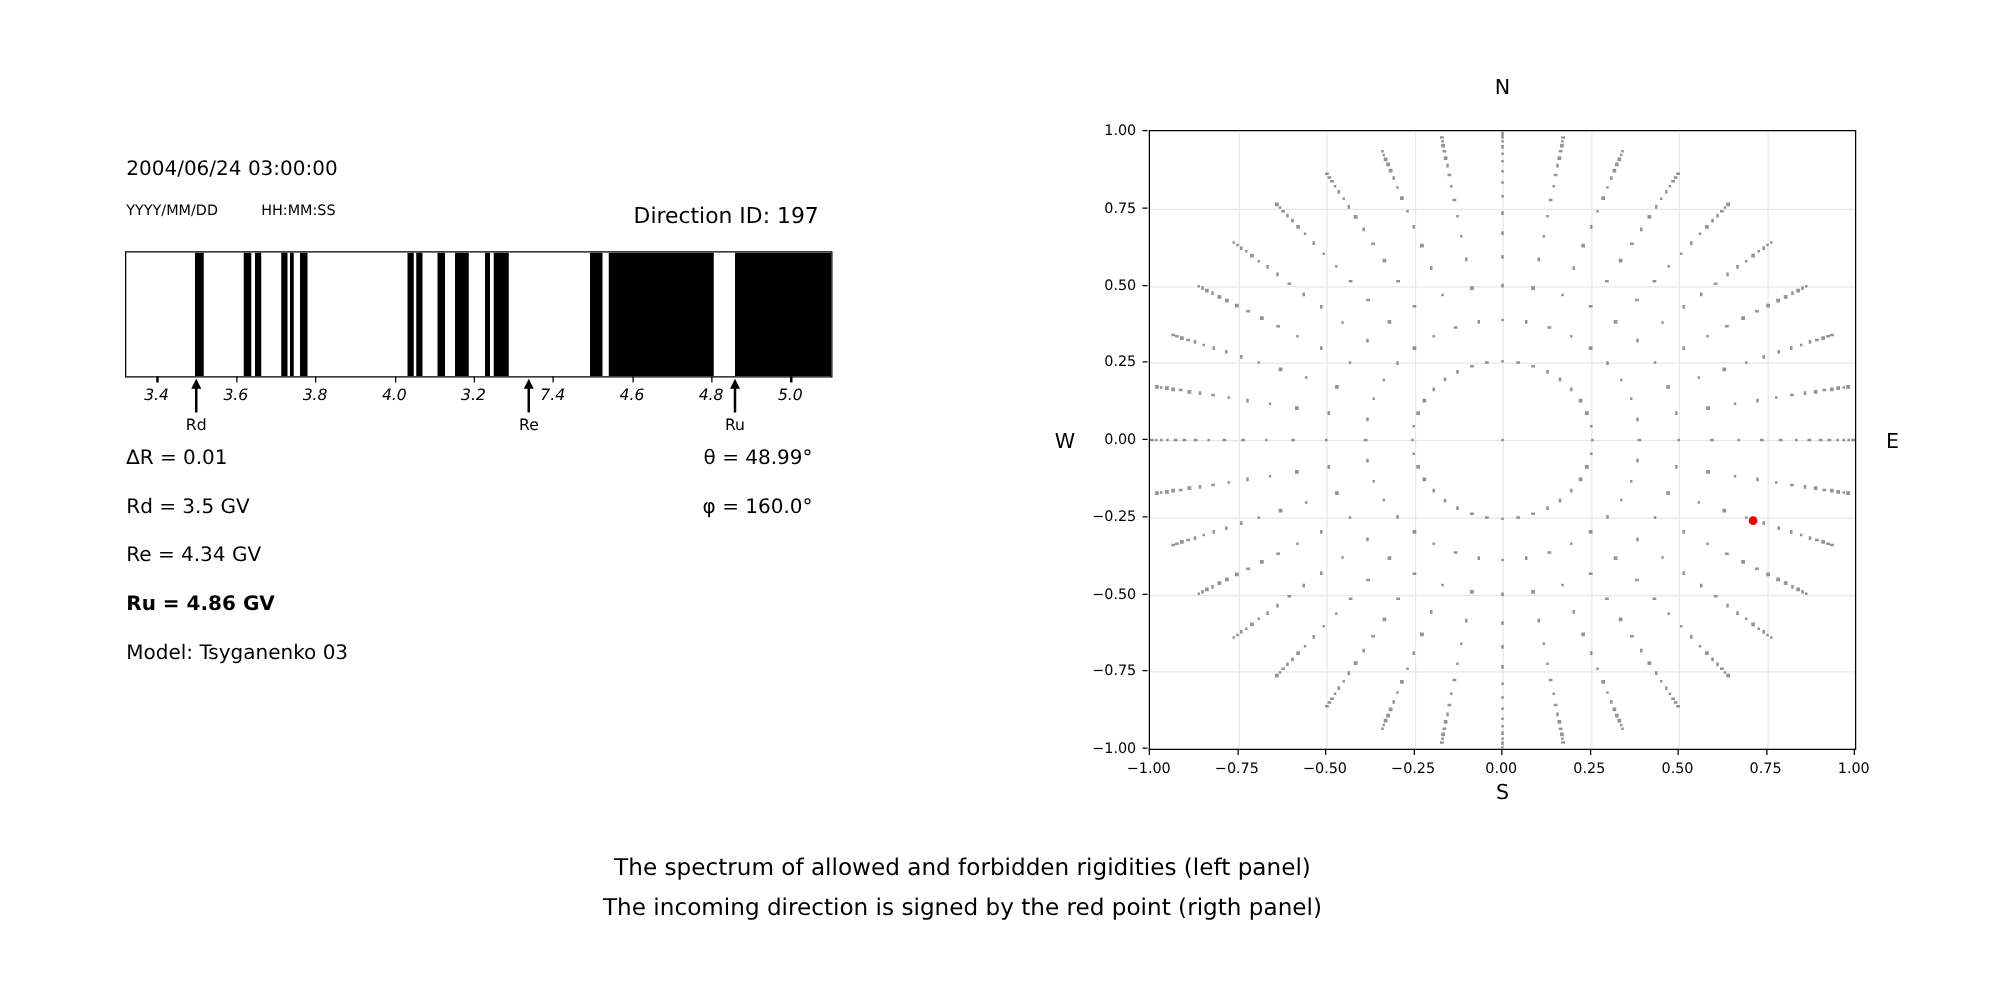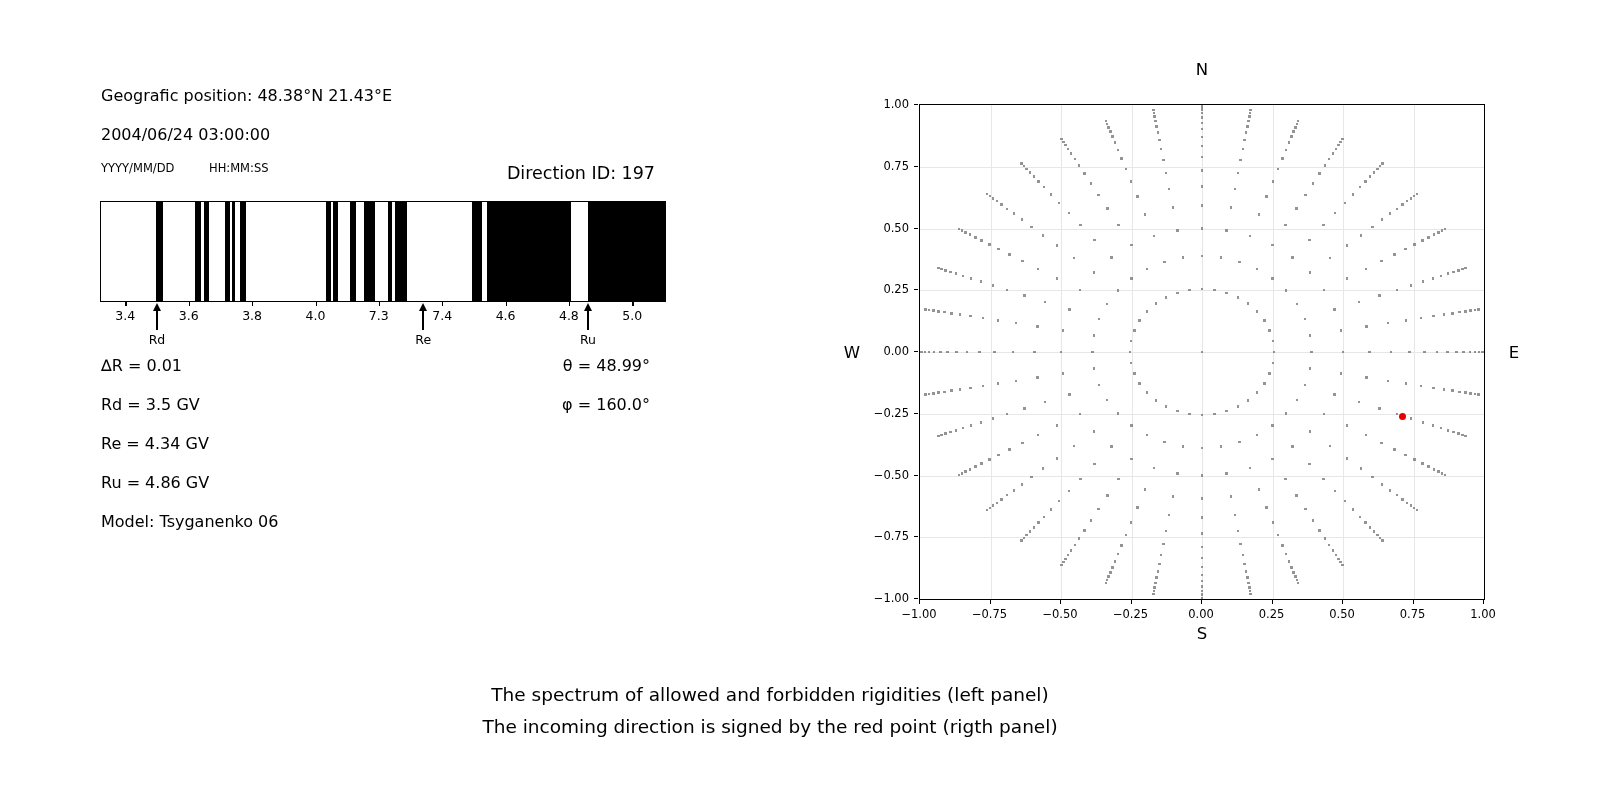--- a/index.html
+++ b/index.html
@@ -12,21 +12,21 @@
   .t18{font-size:18.5px;line-height:22px;}
   .right{text-align:right;}
   .center{text-align:center;}
 
   
   #spectrum-panel{left:100px;top:201px;width:564px;height:99px;border:1.4px solid #000;
                   background:#fff;overflow:hidden;}
   .band{position:absolute;top:0;height:100%;background:#000;}
   .spec-tick{position:absolute;top:0;width:1.3px;height:4.5px;background:#000;}
   .spec-tick-label{position:absolute;top:7px;width:40px;margin-left:-20px;text-align:center;
-                   font-size:12.5px;}
+                   font-size:12.5px;font-style:italic;}
   .marker{position:absolute;top:0;width:0;}
   .marker-head{position:absolute;left:-4.5px;top:2px;width:0;height:0;
                border-left:4.5px solid transparent;border-right:4.5px solid transparent;
                border-bottom:8px solid #000;}
   .marker-stem{position:absolute;left:-0.8px;top:9px;width:1.6px;height:20px;background:#000;}
   .marker-label{position:absolute;left:-15px;top:31px;width:30px;text-align:center;font-size:12.5px;}
 
   
   #dir-plot{left:919px;top:104px;width:564px;height:494px;border:1.2px solid #000;background:#fff;}
   #dir-dots{position:absolute;left:0;top:0;width:564px;height:494px;overflow:hidden;}
@@ -38,21 +38,20 @@
   .tick-x{position:absolute;width:1.2px;height:4.5px;background:#000;}
   .tick-y{position:absolute;width:4.5px;height:1.2px;background:#000;}
   .xlab{position:absolute;width:56px;margin-left:-28px;text-align:center;font-size:11.5px;}
   .ylab{position:absolute;width:52px;text-align:right;font-size:11.5px;}
   .compass{font-size:16.5px;}
 </style>
 </head>
 <body>
 <div id="app">
 
-  <div class="abs t16" style="left:101px;top:86px;">Geografic position: 48.38°N 21.43°E</div>
   <div class="abs t16" style="left:101px;top:125px;">2004/06/24 03:00:00</div>
   <div class="abs t11" style="left:101px;top:162px;">YYYY/MM/DD</div>
   <div class="abs t11" style="left:209px;top:162px;">HH:MM:SS</div>
   <div class="abs t17 right" style="left:400px;top:163px;width:255px;">Direction ID: 197</div>
 
   <div id="spectrum-panel" class="abs">
     <div id="spectrum-bands">
         <div class="band" style="left: 55.1px; width: 7px; background: rgb(0, 0, 0);"></div>
         <div class="band" style="left: 94.1px; width: 5.7px; background: rgb(0, 0, 0);"></div>
         <div class="band" style="left: 102.7px; width: 5.7px; background: rgb(0, 0, 0);"></div>
@@ -73,21 +72,21 @@
   <div id="spectrum-axis" class="abs" style="left:100px;top:301px;width:564px;height:50px;">
       <div class="spec-tick" style="left: 25.3px;"></div>
       <div class="spec-tick-label" style="left: 25.3px;">3.4</div>
       <div class="spec-tick" style="left: 88.7px;"></div>
       <div class="spec-tick-label" style="left: 88.7px;">3.6</div>
       <div class="spec-tick" style="left: 152.1px;"></div>
       <div class="spec-tick-label" style="left: 152.1px;">3.8</div>
       <div class="spec-tick" style="left: 215.5px;"></div>
       <div class="spec-tick-label" style="left: 215.5px;">4.0</div>
       <div class="spec-tick" style="left: 278.8px;"></div>
-      <div class="spec-tick-label" style="left: 278.8px;">7.3</div>
+      <div class="spec-tick-label" style="left: 278.8px;">3.2</div>
       <div class="spec-tick" style="left: 342.2px;"></div>
       <div class="spec-tick-label" style="left: 342.2px;">7.4</div>
       <div class="spec-tick" style="left: 405.6px;"></div>
       <div class="spec-tick-label" style="left: 405.6px;">4.6</div>
       <div class="spec-tick" style="left: 468.9px;"></div>
       <div class="spec-tick-label" style="left: 468.9px;">4.8</div>
       <div class="spec-tick" style="left: 532.3px;"></div>
       <div class="spec-tick-label" style="left: 532.3px;">5.0</div>
       <div class="marker" style="left: 57px;">
         <div class="marker-head"></div>
@@ -102,22 +101,22 @@
       <div class="marker" style="left: 488px;">
         <div class="marker-head"></div>
         <div class="marker-stem"></div>
         <div class="marker-label">Ru</div>
       </div>
     </div>
 
   <div class="abs t16" style="left:101px;top:356px;">∆R = 0.01</div>
   <div class="abs t16" style="left:101px;top:395px;">Rd = 3.5 GV</div>
   <div class="abs t16" style="left:101px;top:434px;">Re = 4.34 GV</div>
-  <div class="abs t16" style="left:101px;top:473px;">Ru = 4.86 GV</div>
-  <div class="abs t16" style="left:101px;top:512px;">Model: Tsyganenko 06</div>
+  <div class="abs t16" style="left:101px;top:473px;font-weight:bold;">Ru = 4.86 GV</div>
+  <div class="abs t16" style="left:101px;top:512px;">Model: Tsyganenko 03</div>
   <div class="abs t16 right" style="left:400px;top:356px;width:250px;">θ = 48.99°</div>
   <div class="abs t16 right" style="left:400px;top:395px;width:250px;">φ = 160.0°</div>
 
   <div class="abs compass center" style="left:1186px;top:60px;width:32px;">N</div>
   <div id="dir-plot" class="abs">
     <div id="dir-grid">
         <div class="grid-v" style="left: 70.5px;"></div>
         <div class="grid-h" style="top: 61.8px;"></div>
         <div class="grid-v" style="left: 141px;"></div>
         <div class="grid-h" style="top: 123.5px;"></div>

